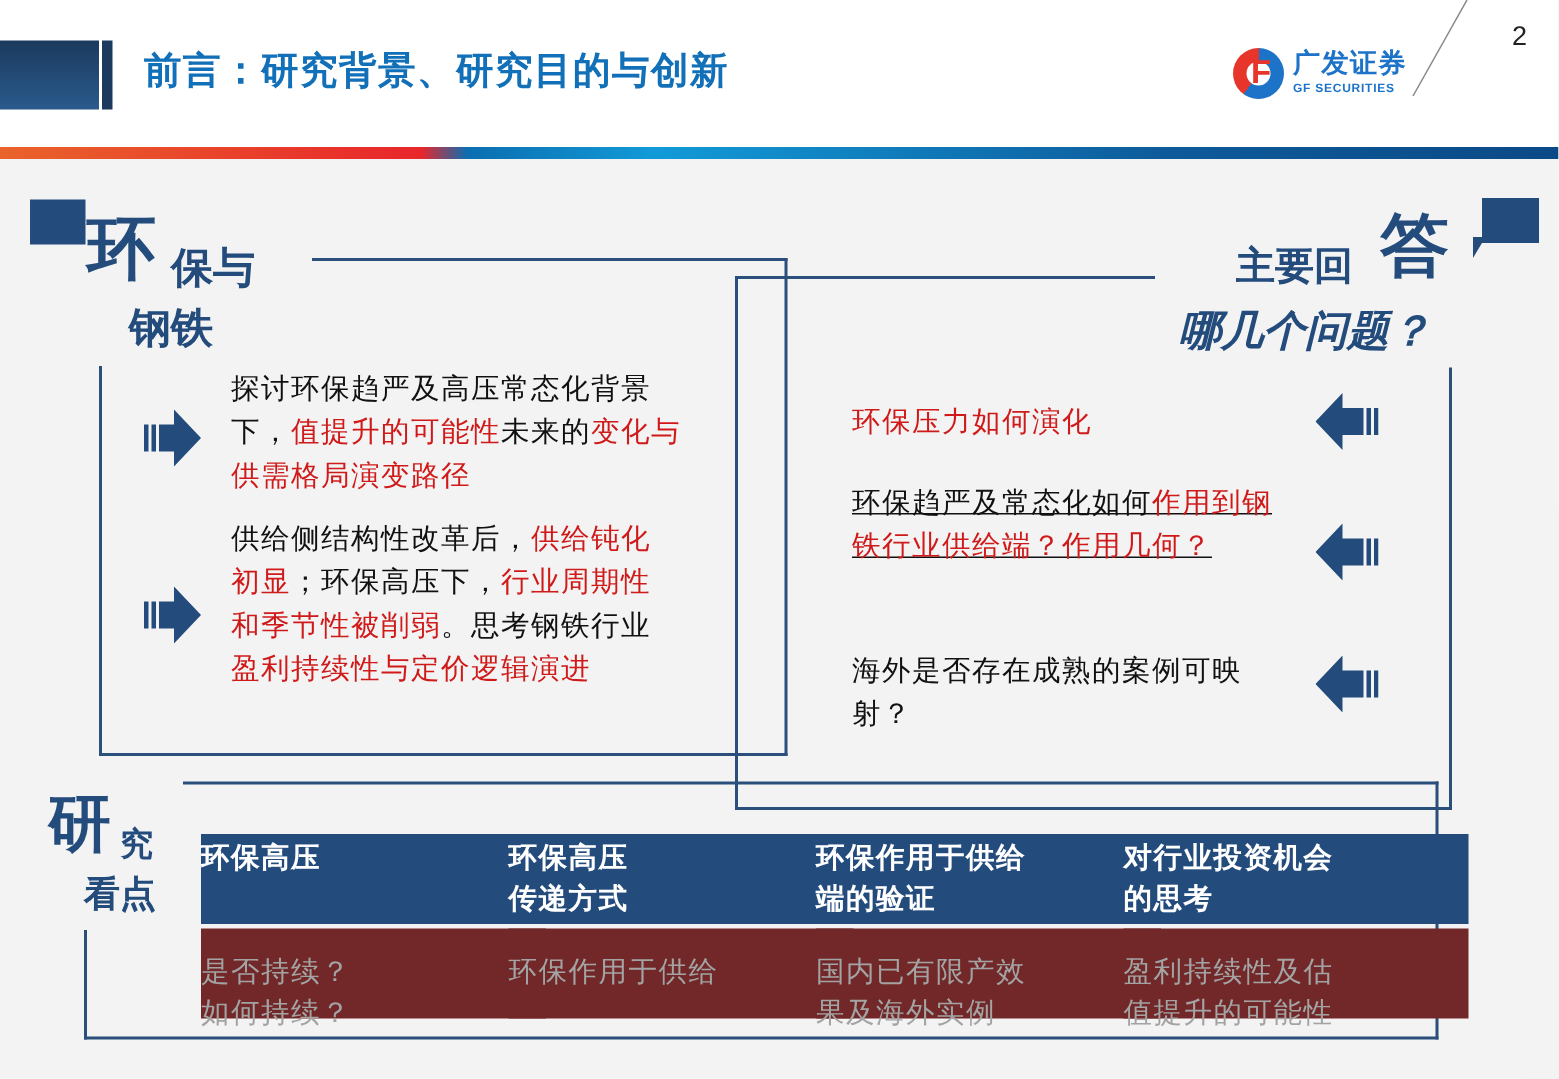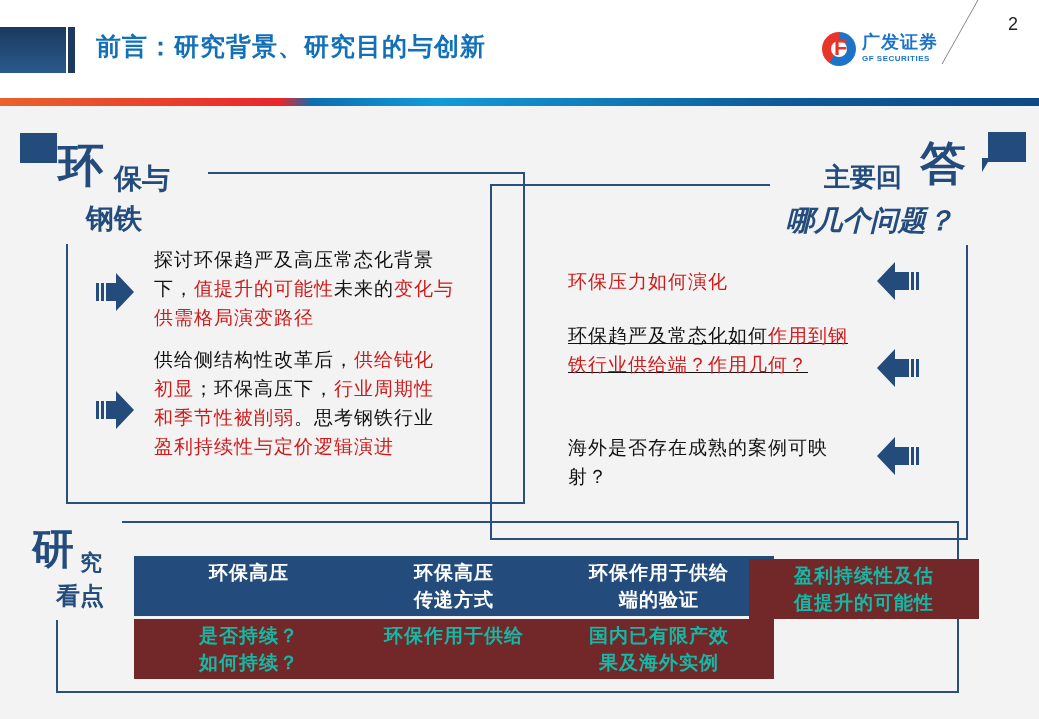--- a/index.html
+++ b/index.html
@@ -20,23 +20,23 @@
   .logo-en { left:40px; top:24px; color:#1c73c8; font-family:"Liberation Sans",sans-serif; font-weight:bold; font-size:8px; letter-spacing:0.5px; white-space:nowrap; }
   .stripe { left:0; top:98px; width:1039px; height:8px;
             background:linear-gradient(90deg,#e9632b 0%,#e8262b 27%,#0b6eb0 30%,#129ad8 42%,#0e5a9a 75%,#0b4a86 100%); }
   .content-bg { left:0; top:106px; width:1039px; height:613px; background:#f3f3f3; }
   .line { position:absolute; background:#2a4f7a; }
   .sq { position:absolute; background:#234b7c; }
   .heading-big { position:absolute; color:#234b7c; font-weight:bold; }
   .para { position:absolute; font-size:19px; line-height:29px; color:#111; letter-spacing:1px; }
   .red { color:#d01a1a; }
   .arrow { position:absolute; }
-  .card { position:absolute; width:230px; text-align:center; font-size:19px; line-height:27px; letter-spacing:1px; }
+  .card { position:absolute; width:230px; text-align:left; font-size:19px; line-height:27px; letter-spacing:1px; }
   .card-top { height:60px; background:#234b7c; color:#fff; font-weight:bold; padding-top:3px; }
-  .card-bot { height:60px; background:#722829; color:#14b8a6; margin-top:3px; padding-top:3px;font-weight:bold; }
+  .card-bot { height:60px; background:#722829; color:#a3a3a3; margin-top:3px; padding-top:16px; }
 </style>
 </head>
 <body>
 
 <div class="abs header-block-dark"></div>
 <div class="abs header-block-bar"></div>
 <div class="abs title">前言：研究背景、研究目的与创新</div>
 <svg class="abs slash" style="left:940px;width:40px;height:80px;">
   <line x1="38" y1="0" x2="2" y2="64" stroke="#888" stroke-width="1"></line>
 </svg>
@@ -151,17 +151,21 @@
   <div class="card-top">
       <div>环保作用于供给</div>
       <div>端的验证</div>
     </div>
   <div class="card-bot">
       <div>国内已有限产效</div>
       <div>果及海外实例</div>
     </div>
 </div>
 <div class="card" style="left:749px;top:556px;">
+  <div class="card-top">
+      <div>对行业投资机会</div>
+      <div>的思考</div>
+    </div>
   <div class="card-bot">
       <div>盈利持续性及估</div>
       <div>值提升的可能性</div>
     </div>
 </div>
 
 </body></html>

